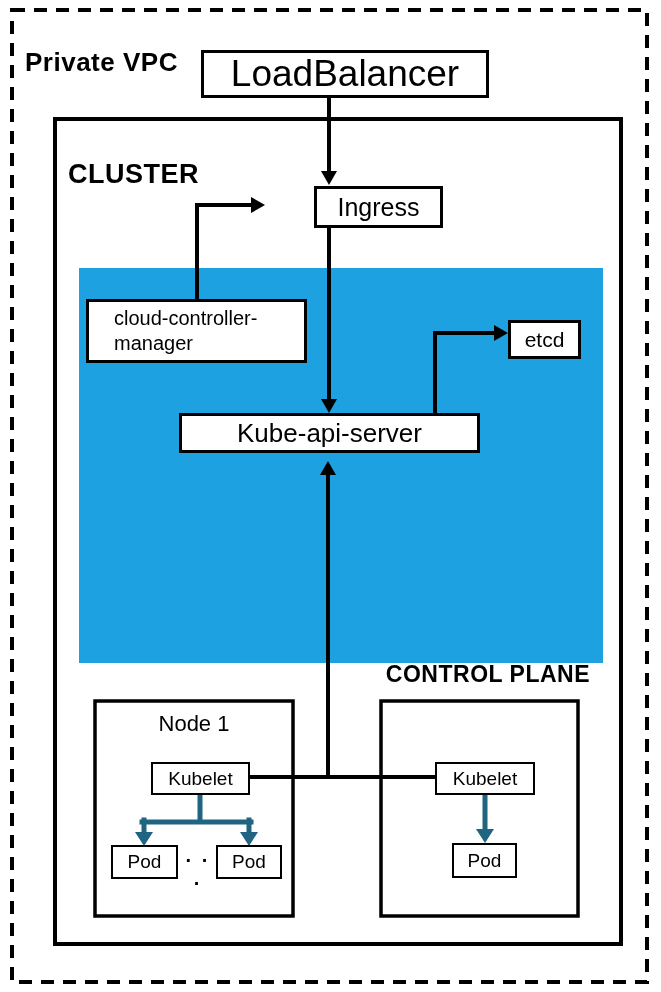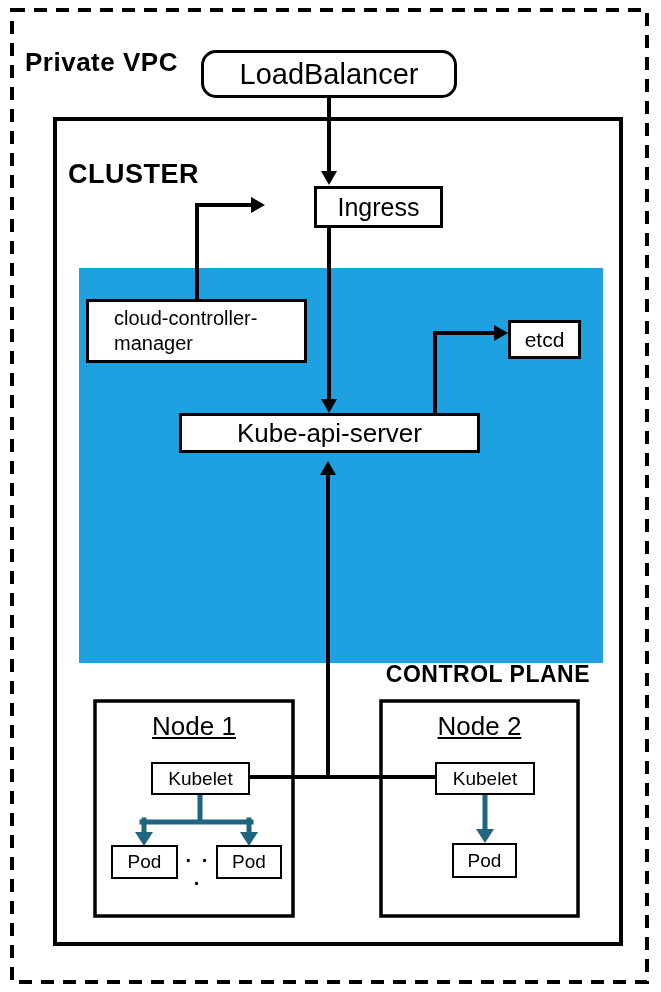--- a/index.html
+++ b/index.html
@@ -30,28 +30,28 @@
   .lbl {
     position: absolute;
     font-weight: 800;
     letter-spacing: 0.5px;
     white-space: nowrap;
     margin-top: 33px;
   }
   .vpc-label    { left: 25px; top: 14px;  font-size: 26px; }
   .cluster-label{ left: 68px; top: 126px; font-size: 27px; }
   .cp-label     { left: 300px; top: 628px; width: 290px; font-size: 23px; text-align: right; }
-  .lb-box      { left: 201px; top: 50px;  width: 256px; height: 48px; font-size: 29px; border-radius: 15px; }
+  .lb-box      { left: 201px; top: 50px;  width: 288px; height: 48px; font-size: 37px; }
   .ingress-box { left: 266px; top: 186px; width: 129px; height: 42px; font-size: 25px; margin-left: 48px; }
   .ccm-box     { left: 86px;  top: 299px; width: 221px; height: 64px;
                  font-size: 20px; justify-content: flex-start; padding-left: 25px;
                  line-height: 1.25; white-space: normal; }
   .etcd-box    { left: 508px; top: 314px; width: 73px;  height: 39px; font-size: 21px; margin-top: 6px; }
   .kube-box    { left: 179px; top: 413px; width: 301px; height: 40px; font-size: 26px; }
-  .node-label  { position: absolute; font-size: 26px; white-space: nowrap; text-decoration: underline; }
+  .node-label  { position: absolute; font-size: 22px; white-space: nowrap; }
   .node1-label { left: 95px;  top: 711px; width: 198px; text-align: center; }
   .node2-label { left: 381px; top: 711px; width: 197px; text-align: center; }
   .kubelet1-box{ left: 151px; top: 762px; width: 99px;  height: 33px; font-size: 19px; border-width: 2.5px; }
   .kubelet2-box{ left: 435px; top: 762px; width: 100px; height: 33px; font-size: 19px; border-width: 2.5px; }
   .pod1a-box   { left: 111px; top: 845px; width: 67px; height: 34px; font-size: 19px; border-width: 2.5px; }
   .pod1b-box   { left: 216px; top: 845px; width: 66px; height: 34px; font-size: 19px; border-width: 2.5px; }
   .pod2-box    { left: 452px; top: 843px; width: 65px; height: 35px; font-size: 19px; border-width: 2.5px; }
   .dots        { left: 180px; top: 849px; width: 36px; text-align: center;
                  font-size: 20px; font-weight: 700; letter-spacing: 2px; position: absolute; }
   .ccm-line { display: block; }
@@ -112,17 +112,16 @@
 
   <div class="box etcd-box">etcd</div>
   <div class="box kube-box">Kube-api-server</div>
 
   <div class="node-label node1-label">Node 1</div>
   <div class="box kubelet1-box">Kubelet</div>
   <div class="box pod1a-box">Pod</div>
   <div class="dots">· · ·</div>
   <div class="box pod1b-box">Pod</div>
 
-  <div class="node-label node2-label">Node 2</div>
   <div class="box kubelet2-box">Kubelet</div>
   <div class="box pod2-box">Pod</div>
 
 </div>
 
 </body></html>

